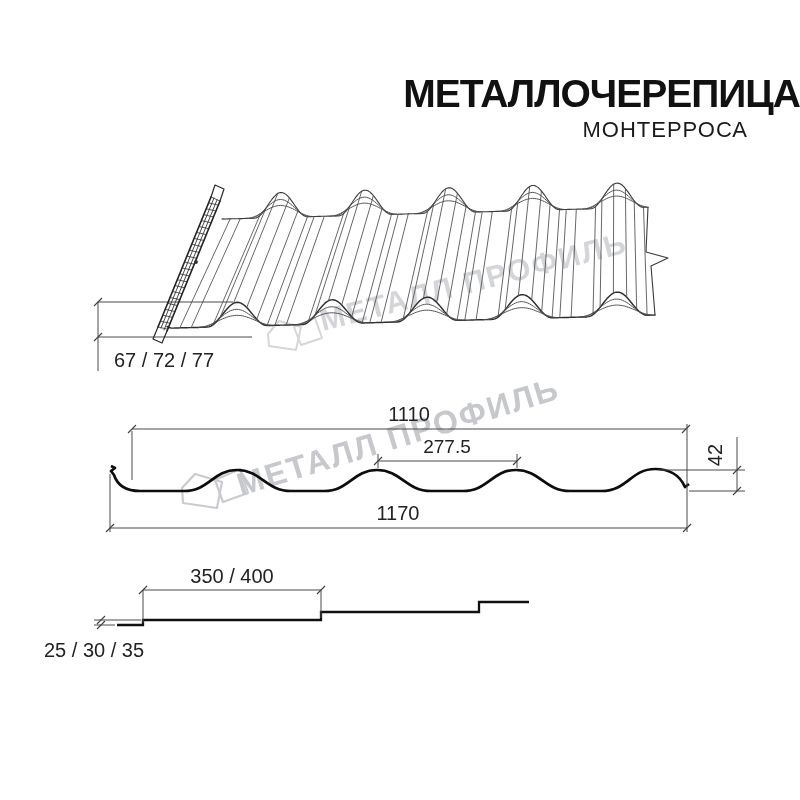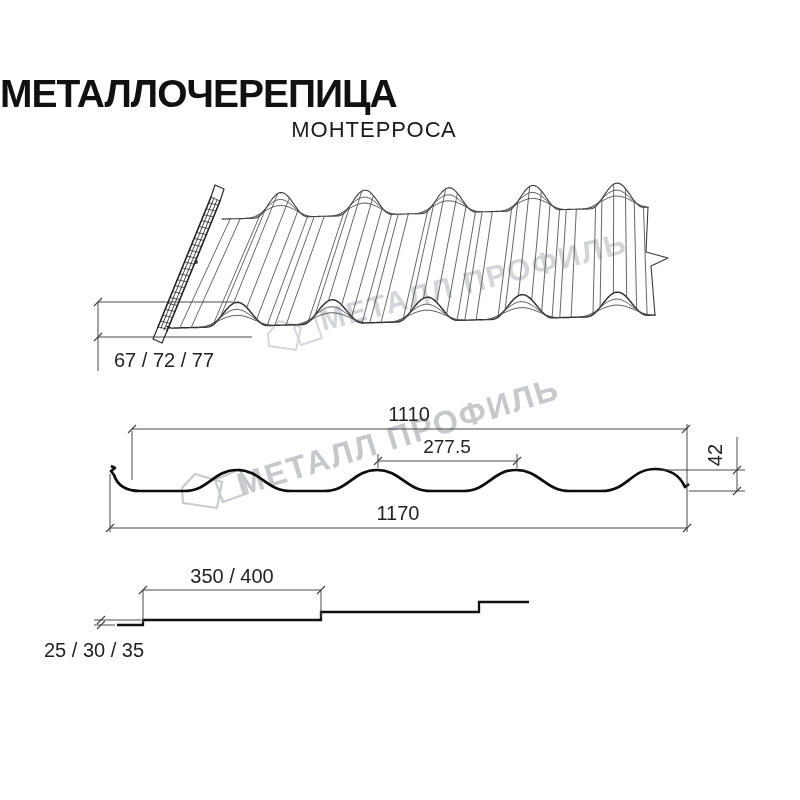--- a/index.html
+++ b/index.html
@@ -1,20 +1,20 @@
 <!DOCTYPE html>
 <html><head>
 <meta charset="utf-8">
 <style>
   html,body{margin:0;padding:0;background:#ffffff;}
   .canvas{position:relative;width:800px;height:800px;background:#fff;overflow:hidden;
           font-family:"Liberation Sans",sans-serif;}
-  .title{position:absolute;top:72px;left:0;width:800px;text-align:left;
+  .title{position:absolute;top:72px;left:0;width:800px;text-align:right;
          font-size:39px;font-weight:bold;letter-spacing:-1px;color:#111;margin:0;}
-  .subtitle{position:absolute;top:117px;left:0;width:748px;text-align:center;
+  .subtitle{position:absolute;top:117px;left:0;width:748px;text-align:right;
             font-size:22px;font-weight:normal;letter-spacing:1px;color:#1a1a1a;}
   svg text.dim{font-family:"Liberation Sans",sans-serif;font-size:20px;fill:#222;}
   svg text.dim-small{font-family:"Liberation Sans",sans-serif;font-size:19px;fill:#222;}
   svg text.wm1{font-family:"Liberation Sans",sans-serif;font-weight:bold;font-size:30px;
                fill:#d4d5d8;letter-spacing:2px;}
   svg text.wm2{font-family:"Liberation Sans",sans-serif;font-weight:bold;font-size:32px;
                fill:#c6c8cc;letter-spacing:2px;}
 </style>
 </head>
 <body>

